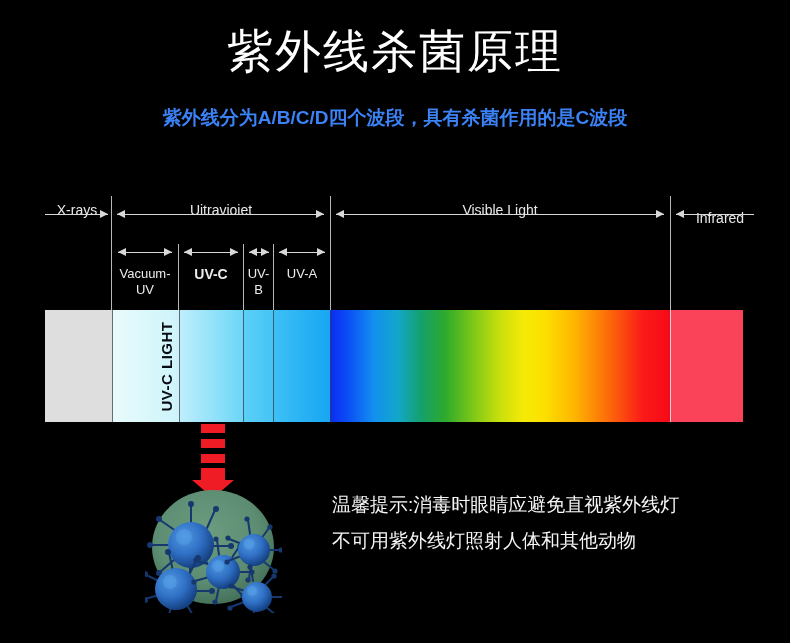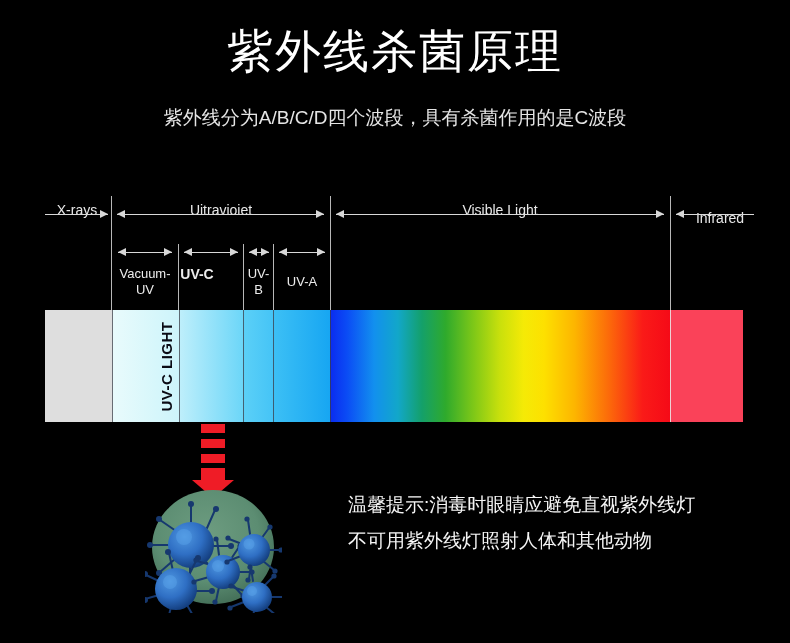--- a/index.html
+++ b/index.html
@@ -32,22 +32,22 @@
   #subtitle-block {
     position: absolute;
     left: 0;
     top: 104px;
     width: 790px;
     text-align: center;
   }
   .subtitle-line {
     font-size: 19px;
     line-height: 28px;
-    color: #e5e5e5;
-    font-weight: 400;
+    color: #3b82f6;
+    font-weight: 700;
   }
 
   
   #spectrum-diagram {
     position: absolute;
     left: 0;
     top: 182px;
     width: 790px;
     height: 250px;
   }
@@ -213,21 +213,21 @@
     position: absolute;
     left: 145px;
     top: 487px;
     width: 137px;
     height: 126px;
   }
 
   
   #warning-block {
     position: absolute;
-    left: 348px;
+    left: 332px;
     top: 487px;
     width: 420px;
   }
   .warning-line {
     font-size: 19px;
     line-height: 36px;
     color: #f5f5f5;
     white-space: nowrap;
   }
 </style>
@@ -292,28 +292,28 @@
   <div class="arrow-row" style="left:279px; top:66px; width:46px;">
     <div class="arrow-line"></div>
     <div class="arrow-head left"></div>
     <div class="arrow-head right"></div>
   </div>
 
   <div class="sub-label" style="left:112px; top:84px; width:66px;">
     <div>Vacuum-</div>
     <div>UV</div>
   </div>
-  <div class="sub-label bold" style="left:165px; top:84px; width:64px;">
+  <div class="sub-label bold" style="left:179px; top:84px; width:64px;">
     <div>UV-C</div>
   </div>
   <div class="sub-label" style="left:244px; top:84px; width:29px;">
     <div>UV-</div>
     <div>B</div>
   </div>
-  <div class="sub-label" style="left:274px; top:92px; width:56px;">
+  <div class="sub-label" style="left:274px; top:84px; width:56px;">
     <div>UV-A</div>
   </div>
 </div>
 
 <div id="spectrum-bar">
   <div class="bar-seg" id="bar-xray"></div>
   <div class="bar-seg" id="bar-vacuumuv"></div>
   <div class="bar-seg" id="bar-uvc"></div>
   <div class="bar-seg" id="bar-uvb"></div>
   <div class="bar-seg" id="bar-uva"></div>

